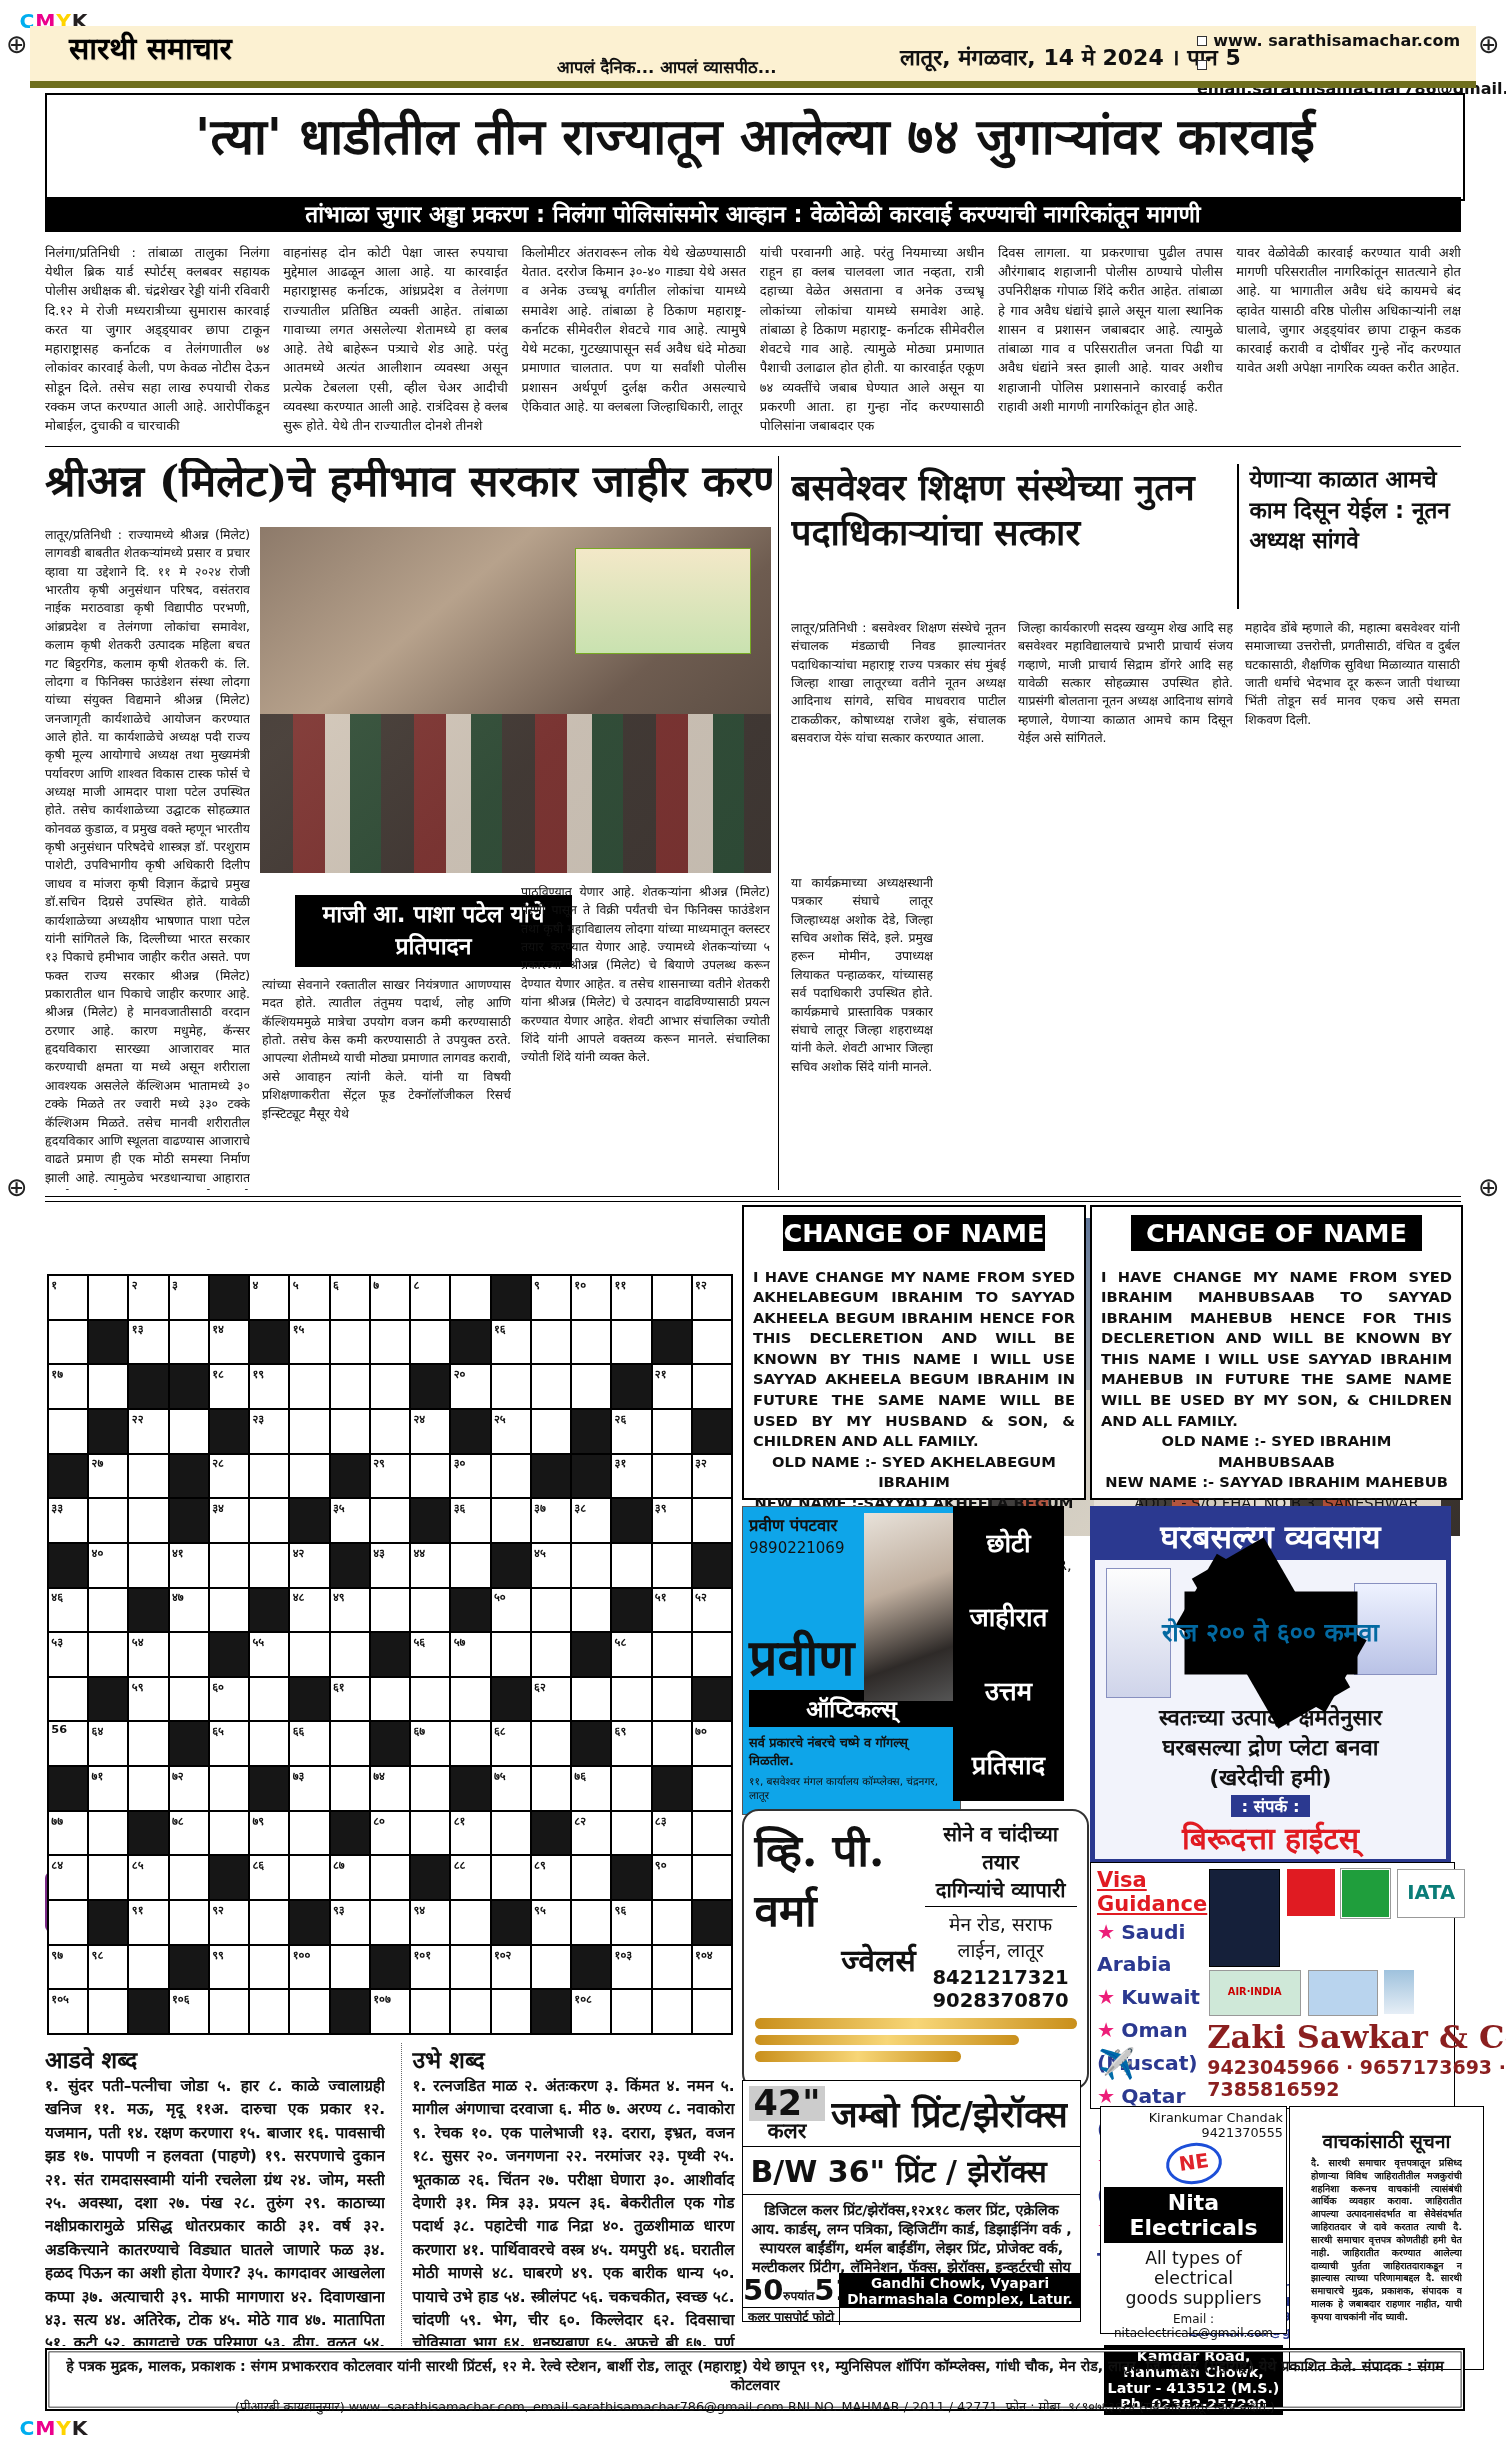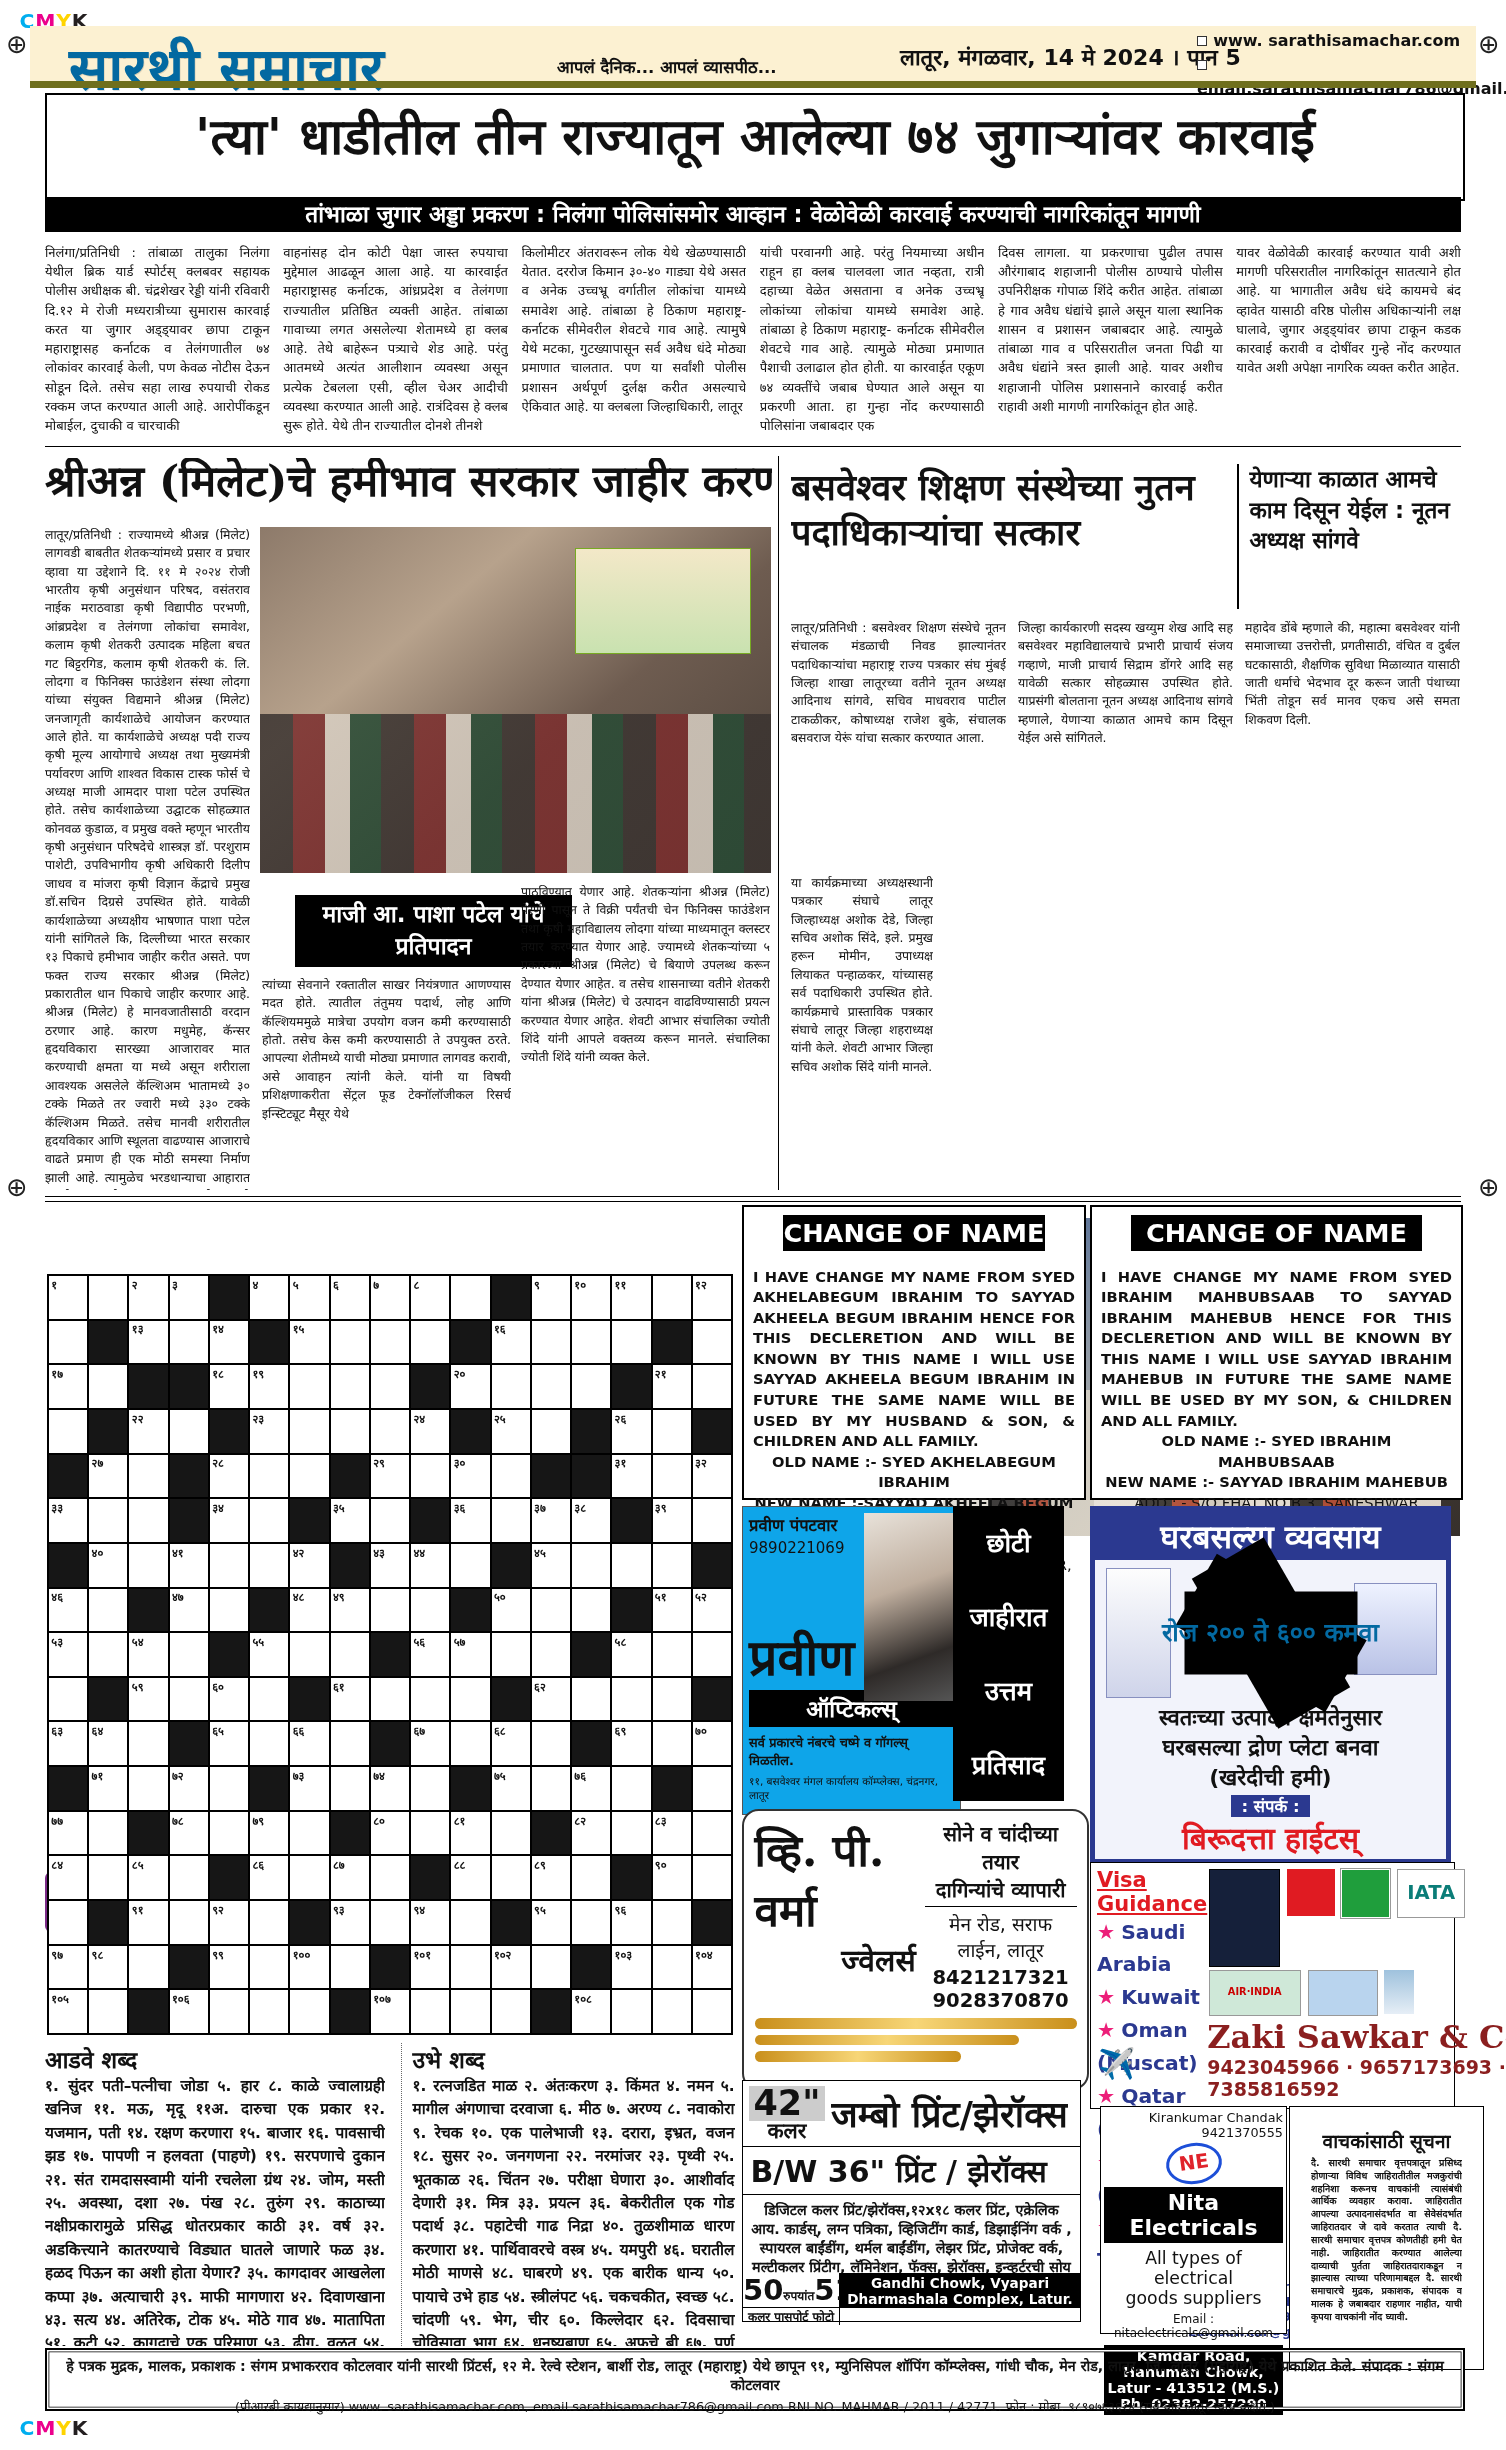--- a/index.html
+++ b/index.html
@@ -2,21 +2,21 @@
 <html style="font-size:12px"><head>
 <meta charset="utf-8">
 <style>
   html,body{margin:0;padding:0;background:#888;}
   .page{position:relative;width:1506px;height:2450px;background:#fff;font-family:"DejaVu Sans","Liberation Sans",sans-serif;color:#111;overflow:hidden;}
   .abs{position:absolute;}
   .regmark{font-size:25.6px;color:#222;line-height:1;}
   .cmyk{font-weight:bold;font-size:20.3px;letter-spacing:0.8px;}
   .cmyk span:nth-child(1){color:#00aeef}.cmyk span:nth-child(2){color:#ec008c}.cmyk span:nth-child(3){color:#ffd400}.cmyk span:nth-child(4){color:#231f20}
   .header-band{background:#fcf1d2;}
-  .masthead{color:#0369a1;font-weight:bold;font-size:58px;font-family:"DejaVu Serif","Liberation Serif",serif;text-shadow:0.8px 0.8px 0 #00000022;}
+  .masthead{color:#000000;font-weight:bold;font-size:30px;font-family:"DejaVu Serif","Liberation Serif",serif;text-shadow:0.8px 0.8px 0 #00000022;}
   .tagline{font-weight:bold;font-size:16.6px;}
   .dateline{font-weight:bold;font-size:22px;}
   .contact{font-weight:bold;font-size:16px;line-height:1.5;}
   .contact .sq{display:inline-block;width:8.3px;height:8.3px;border:1.5px solid #333;margin-right:6px;background:#fff;}
   .olive{background:#6f6f1d;}
   .leadbox{border:2.3px solid #000;background:#fff;}
   .leadhead{font-size:50px;font-weight:bold;text-align:center;line-height:1.25;font-family:"DejaVu Serif","Liberation Serif",serif;}
   .leadsub{background:#000;color:#fff;font-weight:bold;font-size:22.6px;text-align:center;line-height:35px;}
   .bodytxt{font-size:13px;line-height:1.48;text-align:justify;}
   .h2a{font-size:43px;font-weight:bold;line-height:1.1;font-family:"DejaVu Serif","Liberation Serif",serif;}
@@ -421,21 +421,21 @@
       <div class="cw-cell"></div>
       <div class="cw-cell black"></div>
       <div class="cw-cell">
         <span>६२</span>
       </div>
       <div class="cw-cell"></div>
       <div class="cw-cell"></div>
       <div class="cw-cell"></div>
       <div class="cw-cell black"></div>
       <div class="cw-cell">
-        <span>६३</span>
+        <span>56</span>
       </div>
       <div class="cw-cell">
         <span>६४</span>
       </div>
       <div class="cw-cell"></div>
       <div class="cw-cell black"></div>
       <div class="cw-cell">
         <span>६५</span>
       </div>
       <div class="cw-cell"></div>

